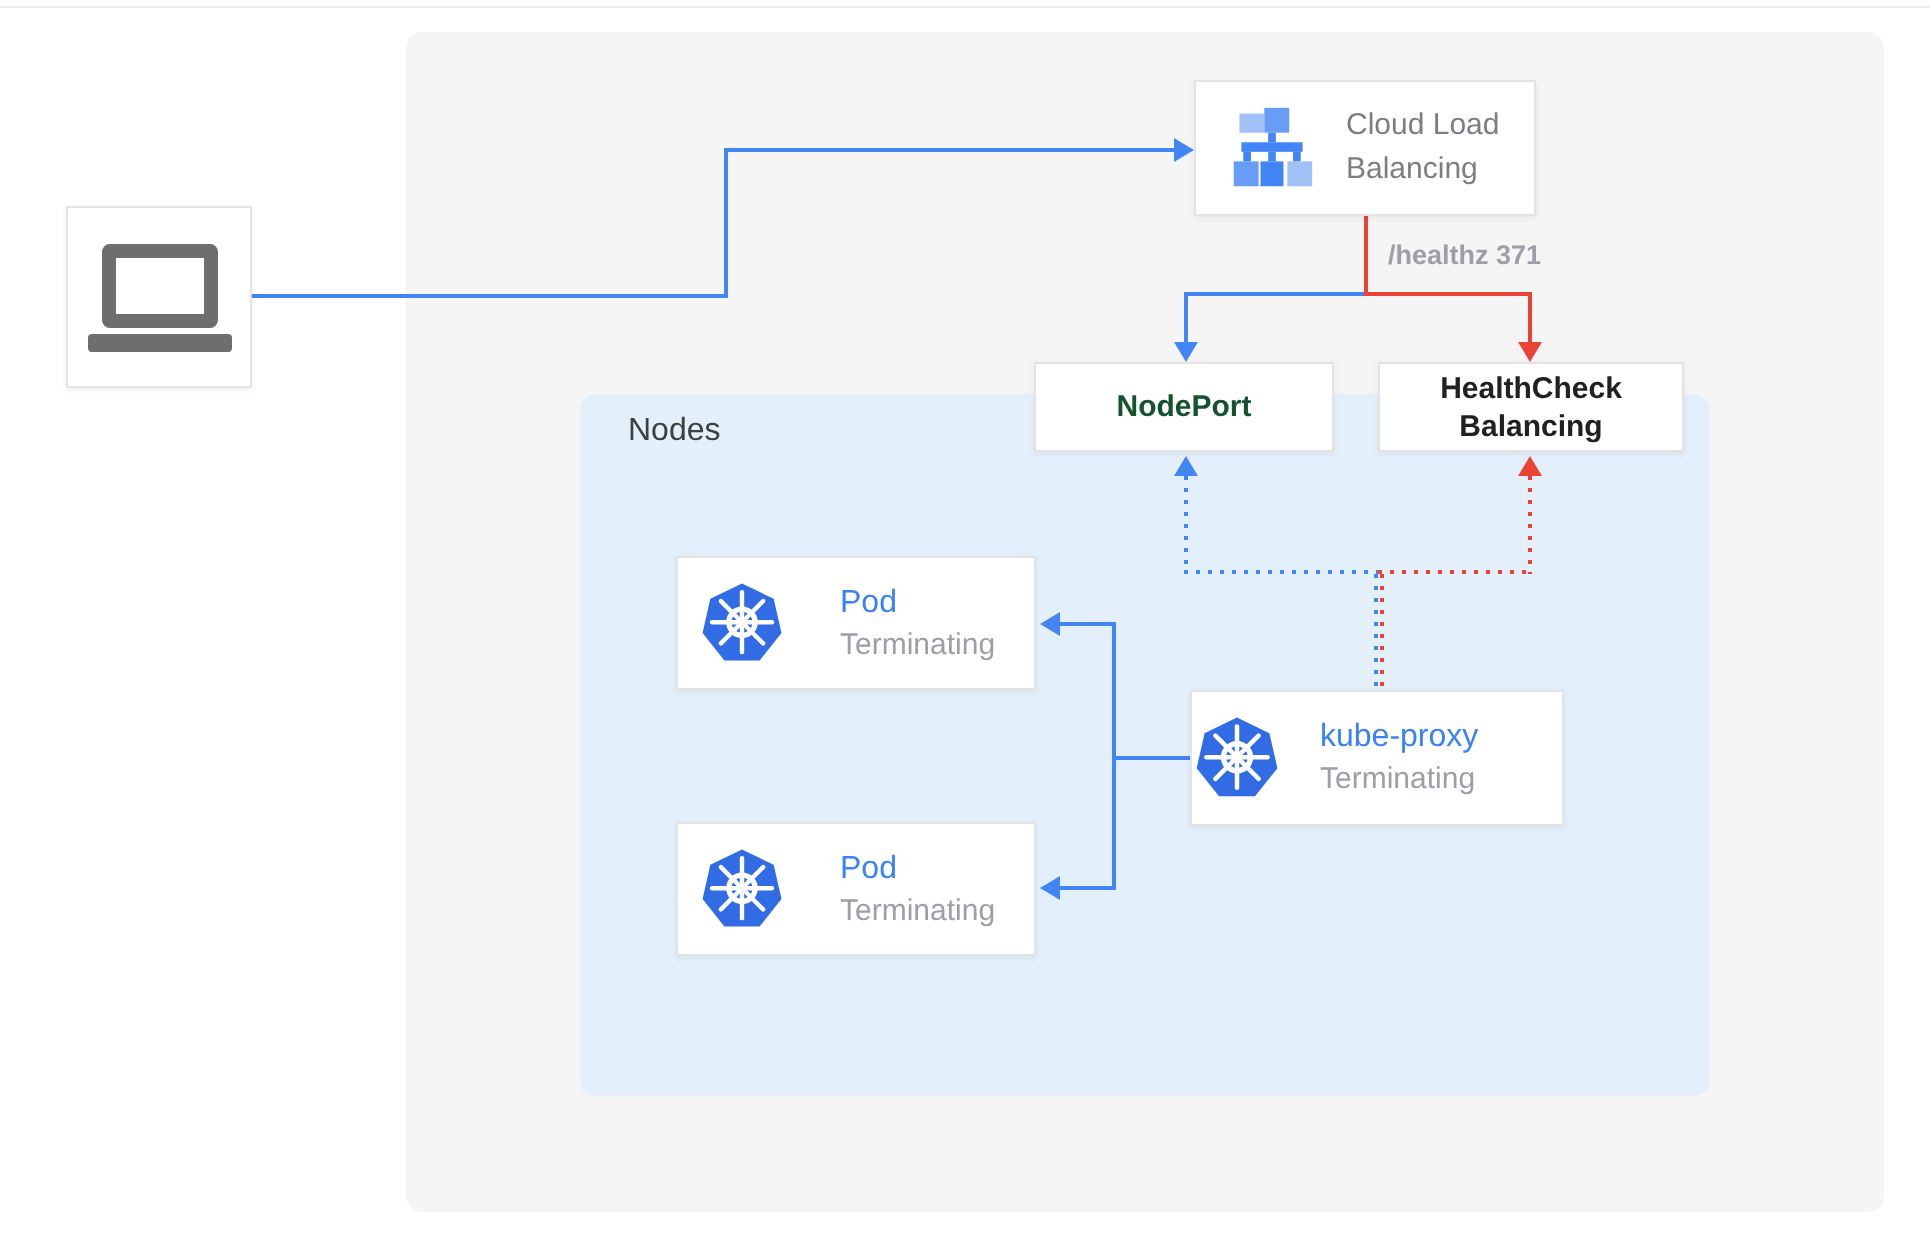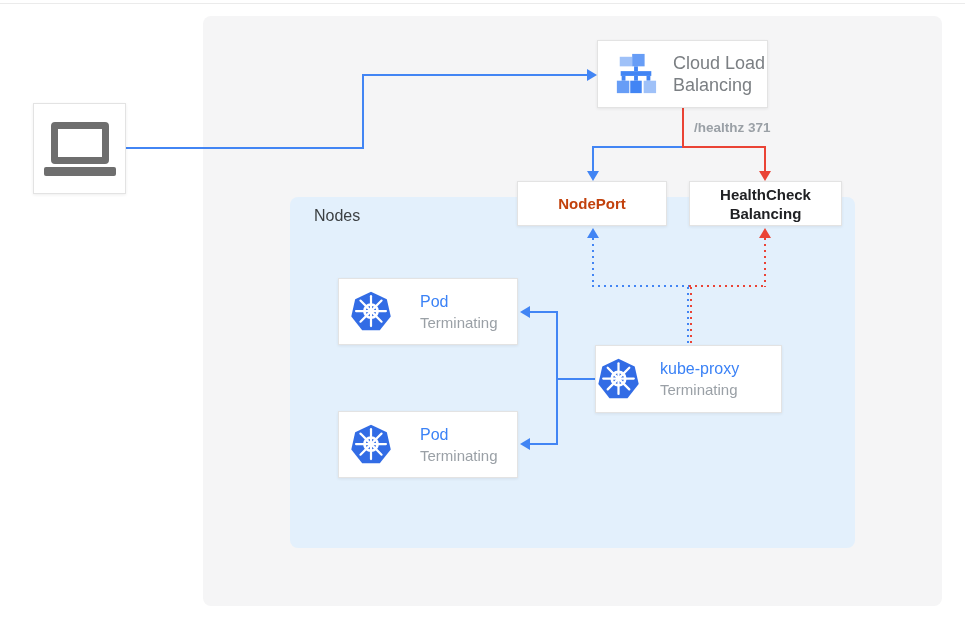--- a/index.html
+++ b/index.html
@@ -21,26 +21,26 @@
 
   
   .laptop-box { left:33px; top:103px; width:93px; height:91px;
                 display:flex; flex-direction:column; align-items:center; justify-content:center; }
   .laptop-screen { width:58px; height:42px; border:7px solid #6e6e6e; border-radius:4px; background:#fff; }
   .laptop-base { width:72px; height:9px; background:#6e6e6e; border-radius:2px; margin-top:3px; }
 
   
   .clb-box { left:597px; top:40px; width:171px; height:68px;
              display:flex; align-items:center; padding-left:15px; gap:14px; }
-  .clb-label { width:94px; font-size:18px; line-height:22px; color:#7b7f83; }
+  .clb-label { width:94px; font-size:15px; line-height:22px; color:#7b7f83; }
 
   
   .nodeport-box { left:517px; top:181px; width:150px; height:45px;
                   display:flex; align-items:center; justify-content:center;
-                  font-size:15px; font-weight:bold; color:#c2410c; }
+                  font-size:15px; font-weight:bold; color:#14532d; }
   .hcnp-box { left:689px; top:181px; width:153px; height:45px;
               display:flex; align-items:center; justify-content:center; text-align:center;
               font-size:15px; font-weight:bold; color:#202124; line-height:19px; }
   .hcnp-box .lbl { width:110px; }
 
   
   .entity-box { display:flex; align-items:center; }
   .pod-box1 { left:338px; top:278px; width:180px; height:67px; padding-left:10px; gap:27px; }
   .pod-box2 { left:338px; top:411px; width:180px; height:67px; padding-left:10px; gap:27px; }
   .kp-box   { left:595px; top:345px; width:187px; height:68px; gap:19px; }

